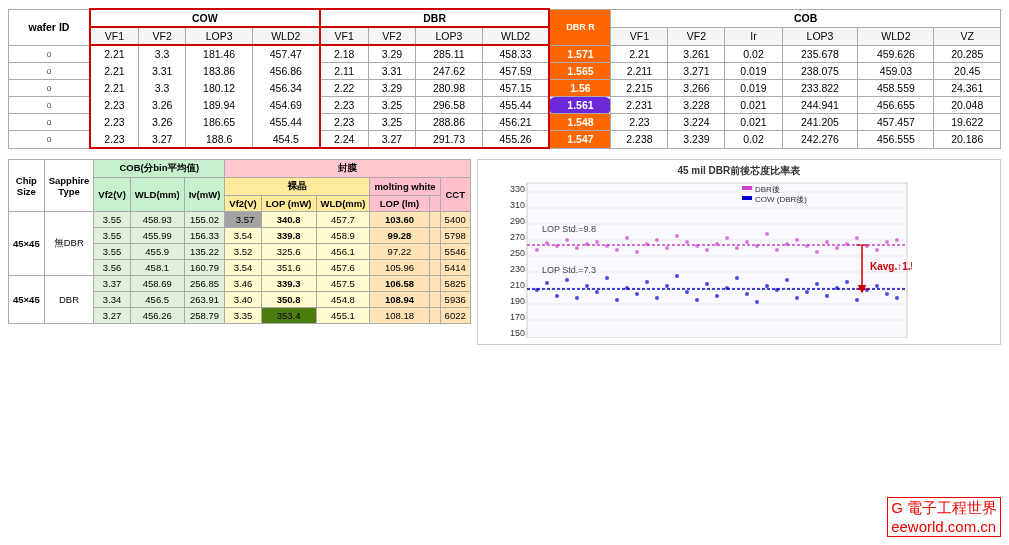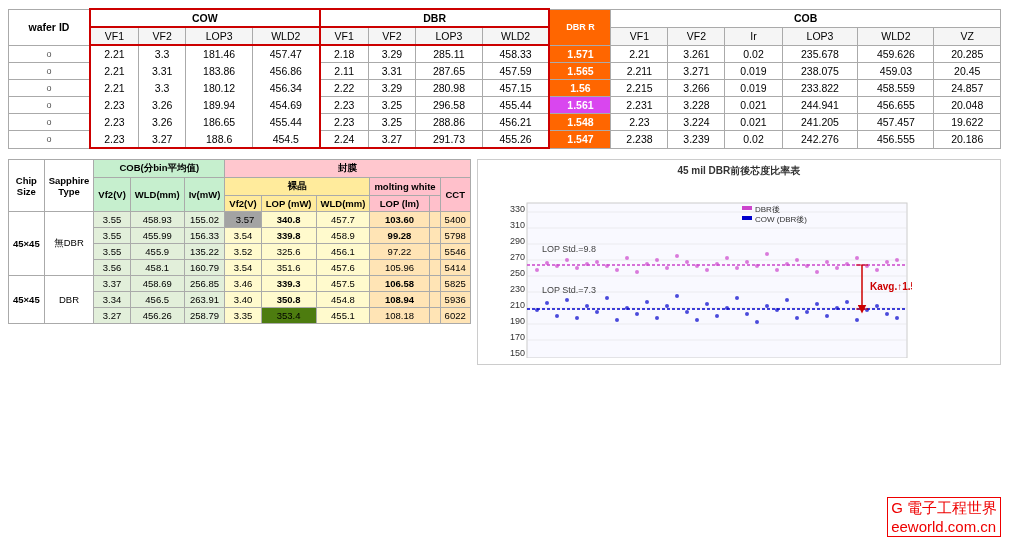--- a/index.html
+++ b/index.html
@@ -89,21 +89,21 @@
       border: 1px solid #ccc;
       position: relative;
       background: #fff;
       padding: 4px;
       min-height: 150px;
     }
     .chart-title {
       text-align: center;
       font-size: 10px;
       font-weight: bold;
-      margin-bottom: 20px;
+      margin-bottom: 0;
       color: #333;
     }
 
     
     .notes-section {
       margin-top: 6px;
       font-size: 12px;
       line-height: 1.8;
     }
     .notes-section p {
@@ -179,21 +179,21 @@
           <td>20.285</td>
         </tr>
         <tr>
           <td style="font-size: 9px; color: rgb(85, 85, 85);">o</td>
           <td class="in-red-box in-red-box-left" style="border-left: 2px solid rgb(204, 0, 0);">2.21</td>
           <td class="in-red-box">3.31</td>
           <td class="in-red-box">183.86</td>
           <td class="in-red-box" style="border-right: none;">456.86</td>
           <td style="border-left: 2px solid rgb(204, 0, 0); margin-top: 8px;">2.11</td>
           <td>3.31</td>
-          <td>287.65</td>
+          <td>247.62</td>
           <td style="border-right: 2px solid rgb(204, 0, 0);">457.59</td>
           <td style="background: rgb(255, 102, 0); color: rgb(255, 255, 255); font-weight: bold;">1.565</td>
           <td>2.211</td>
           <td>3.271</td>
           <td>0.019</td>
           <td>238.075</td>
           <td>459.03</td>
           <td>20.45</td>
         </tr>
         <tr>
@@ -205,33 +205,33 @@
           <td style="border-left: 2px solid rgb(204, 0, 0);">2.22</td>
           <td>3.29</td>
           <td>280.98</td>
           <td style="border-right: 2px solid rgb(204, 0, 0);">457.15</td>
           <td style="background: rgb(255, 102, 0); color: rgb(255, 255, 255); font-weight: bold;">1.56</td>
           <td>2.215</td>
           <td>3.266</td>
           <td>0.019</td>
           <td>233.822</td>
           <td>458.559</td>
-          <td>24.857</td>
+          <td>24.361</td>
         </tr>
         <tr>
           <td style="font-size: 9px; color: rgb(85, 85, 85);">o</td>
           <td class="in-red-box in-red-box-left" style="border-left: 2px solid rgb(204, 0, 0);">2.23</td>
           <td class="in-red-box">3.26</td>
           <td class="in-red-box">189.94</td>
           <td class="in-red-box" style="border-right: none;">454.69</td>
           <td style="border-left: 2px solid rgb(204, 0, 0);">2.23</td>
           <td>3.25</td>
           <td>296.58</td>
           <td style="border-right: 2px solid rgb(204, 0, 0);">455.44</td>
-          <td style="background: #d946ef; color: rgb(255, 255, 255); font-weight: bold;">1.561</td>
+          <td style="background: #6d28d9; color: rgb(255, 255, 255); font-weight: bold; border-radius: 6px;">1.561</td>
           <td>2.231</td>
           <td>3.228</td>
           <td>0.021</td>
           <td>244.941</td>
           <td>456.655</td>
           <td>20.048</td>
         </tr>
         <tr>
           <td style="font-size: 9px; color: rgb(85, 85, 85);">o</td>
           <td class="in-red-box in-red-box-left" style="border-left: 2px solid rgb(204, 0, 0);">2.23</td>

